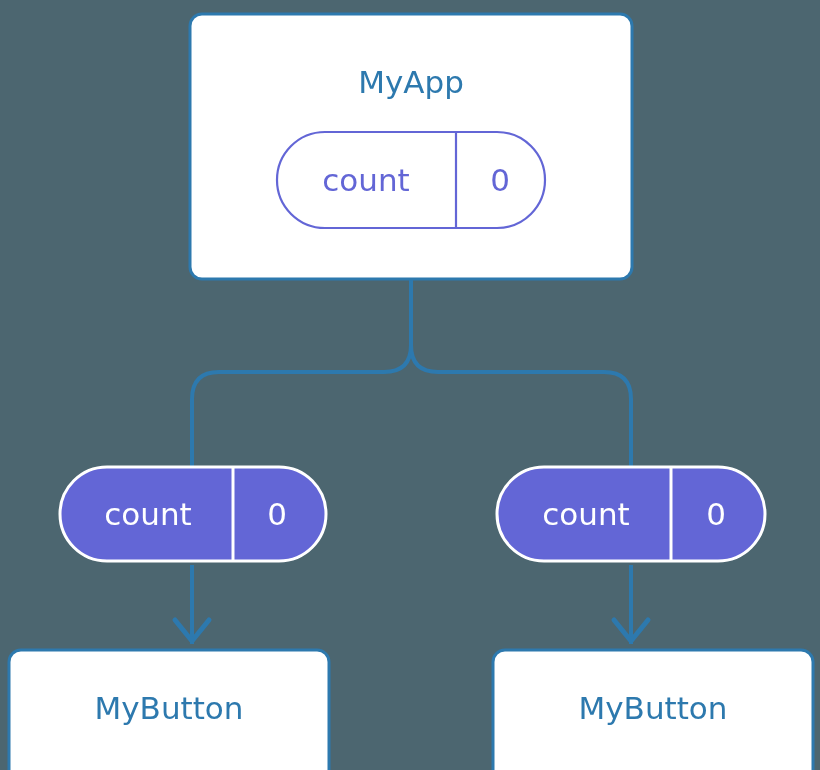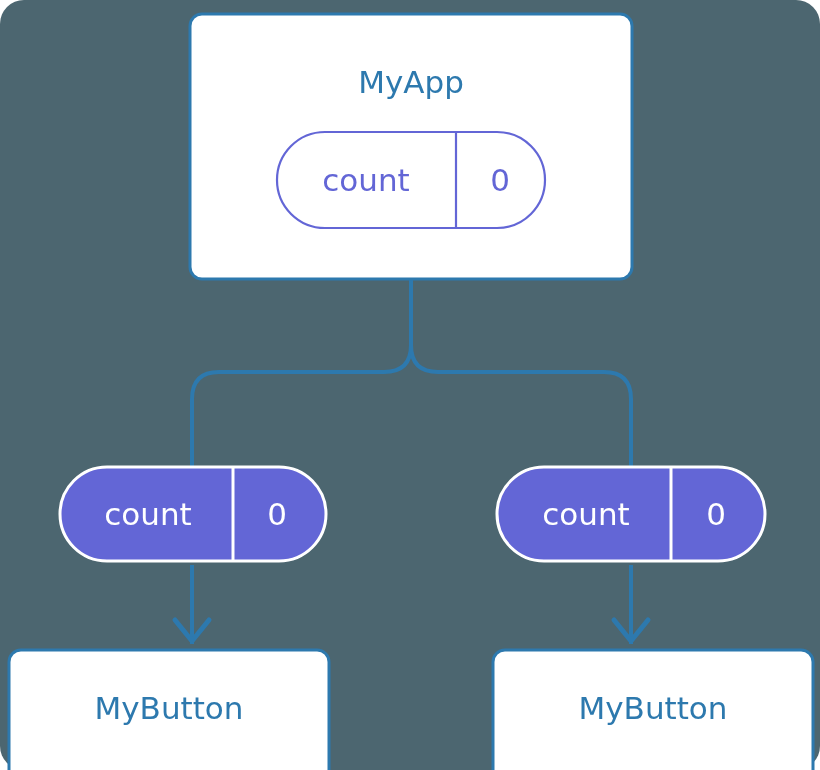--- a/index.html
+++ b/index.html
@@ -10,21 +10,20 @@
     width: 820px;
     height: 770px;
     overflow: hidden;
     font-family: "DejaVu Sans", sans-serif;
   }
   #diagram-root {
     position: relative;
     width: 820px;
     height: 770px;
     background: #4c6670;
-    border-radius: 24px;
   }
   svg.canvas {
     position: absolute;
     top: 0;
     left: 0;
     width: 820px;
     height: 770px;
     display: block;
   }
   .node-box {

